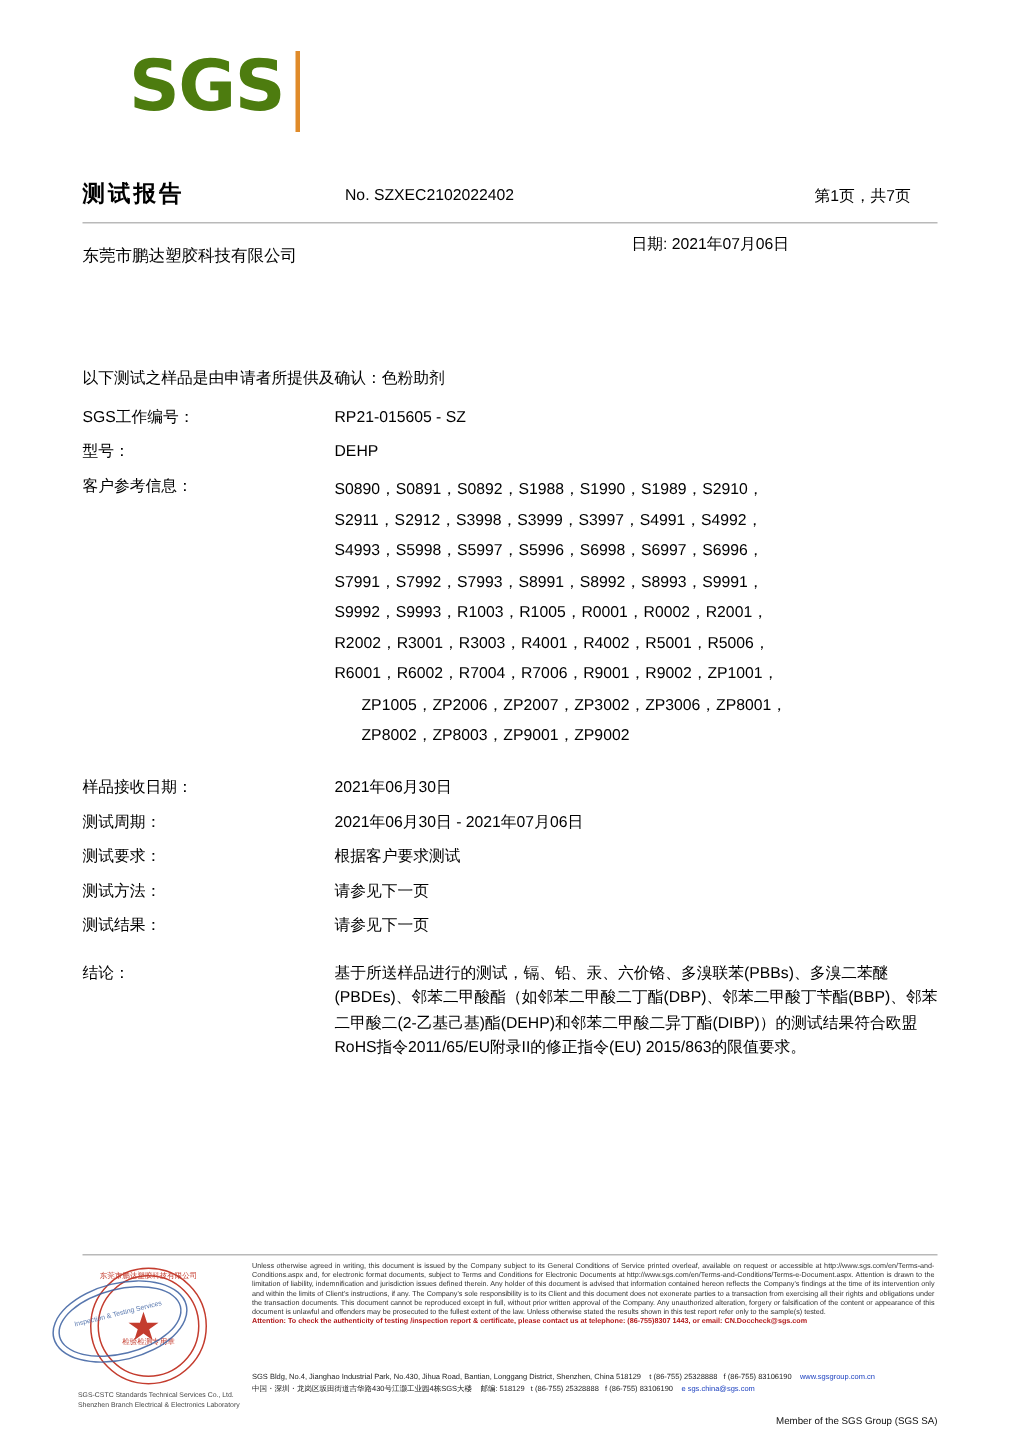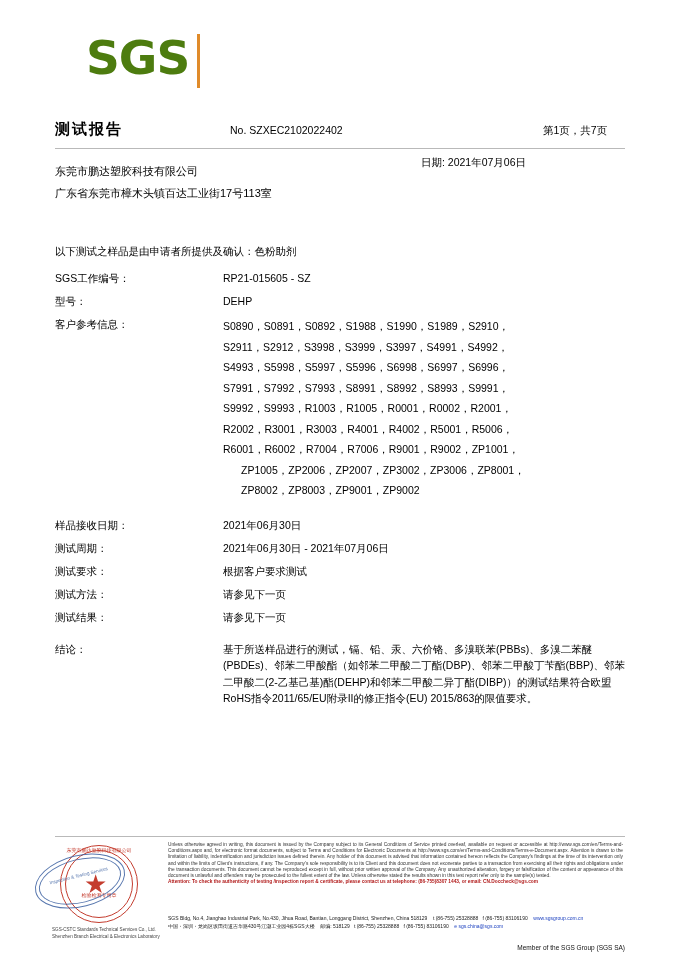--- a/index.html
+++ b/index.html
@@ -298,21 +298,20 @@
   <div class="hdr">
     <div class="hdr-title">测试报告</div>
     <div class="hdr-no">No. SZXEC2102022402</div>
     <div class="hdr-date">日期: 2021年07月06日</div>
     <div class="hdr-page">第1页，共7页</div>
   </div>
   <div class="hdr-rule"></div>
 
   <div class="company">
     <div>东莞市鹏达塑胶科技有限公司</div>
-    <div>广东省东莞市樟木头镇百达工业街17号113室</div>
   </div>
 
   <div class="statement">以下测试之样品是由申请者所提供及确认：色粉助剂</div>
 
   <div class="fields">
 
     <div class="frow">
       <div class="flabel">SGS工作编号：</div>
       <div class="fvalue">RP21-015605 - SZ</div>
     </div>

